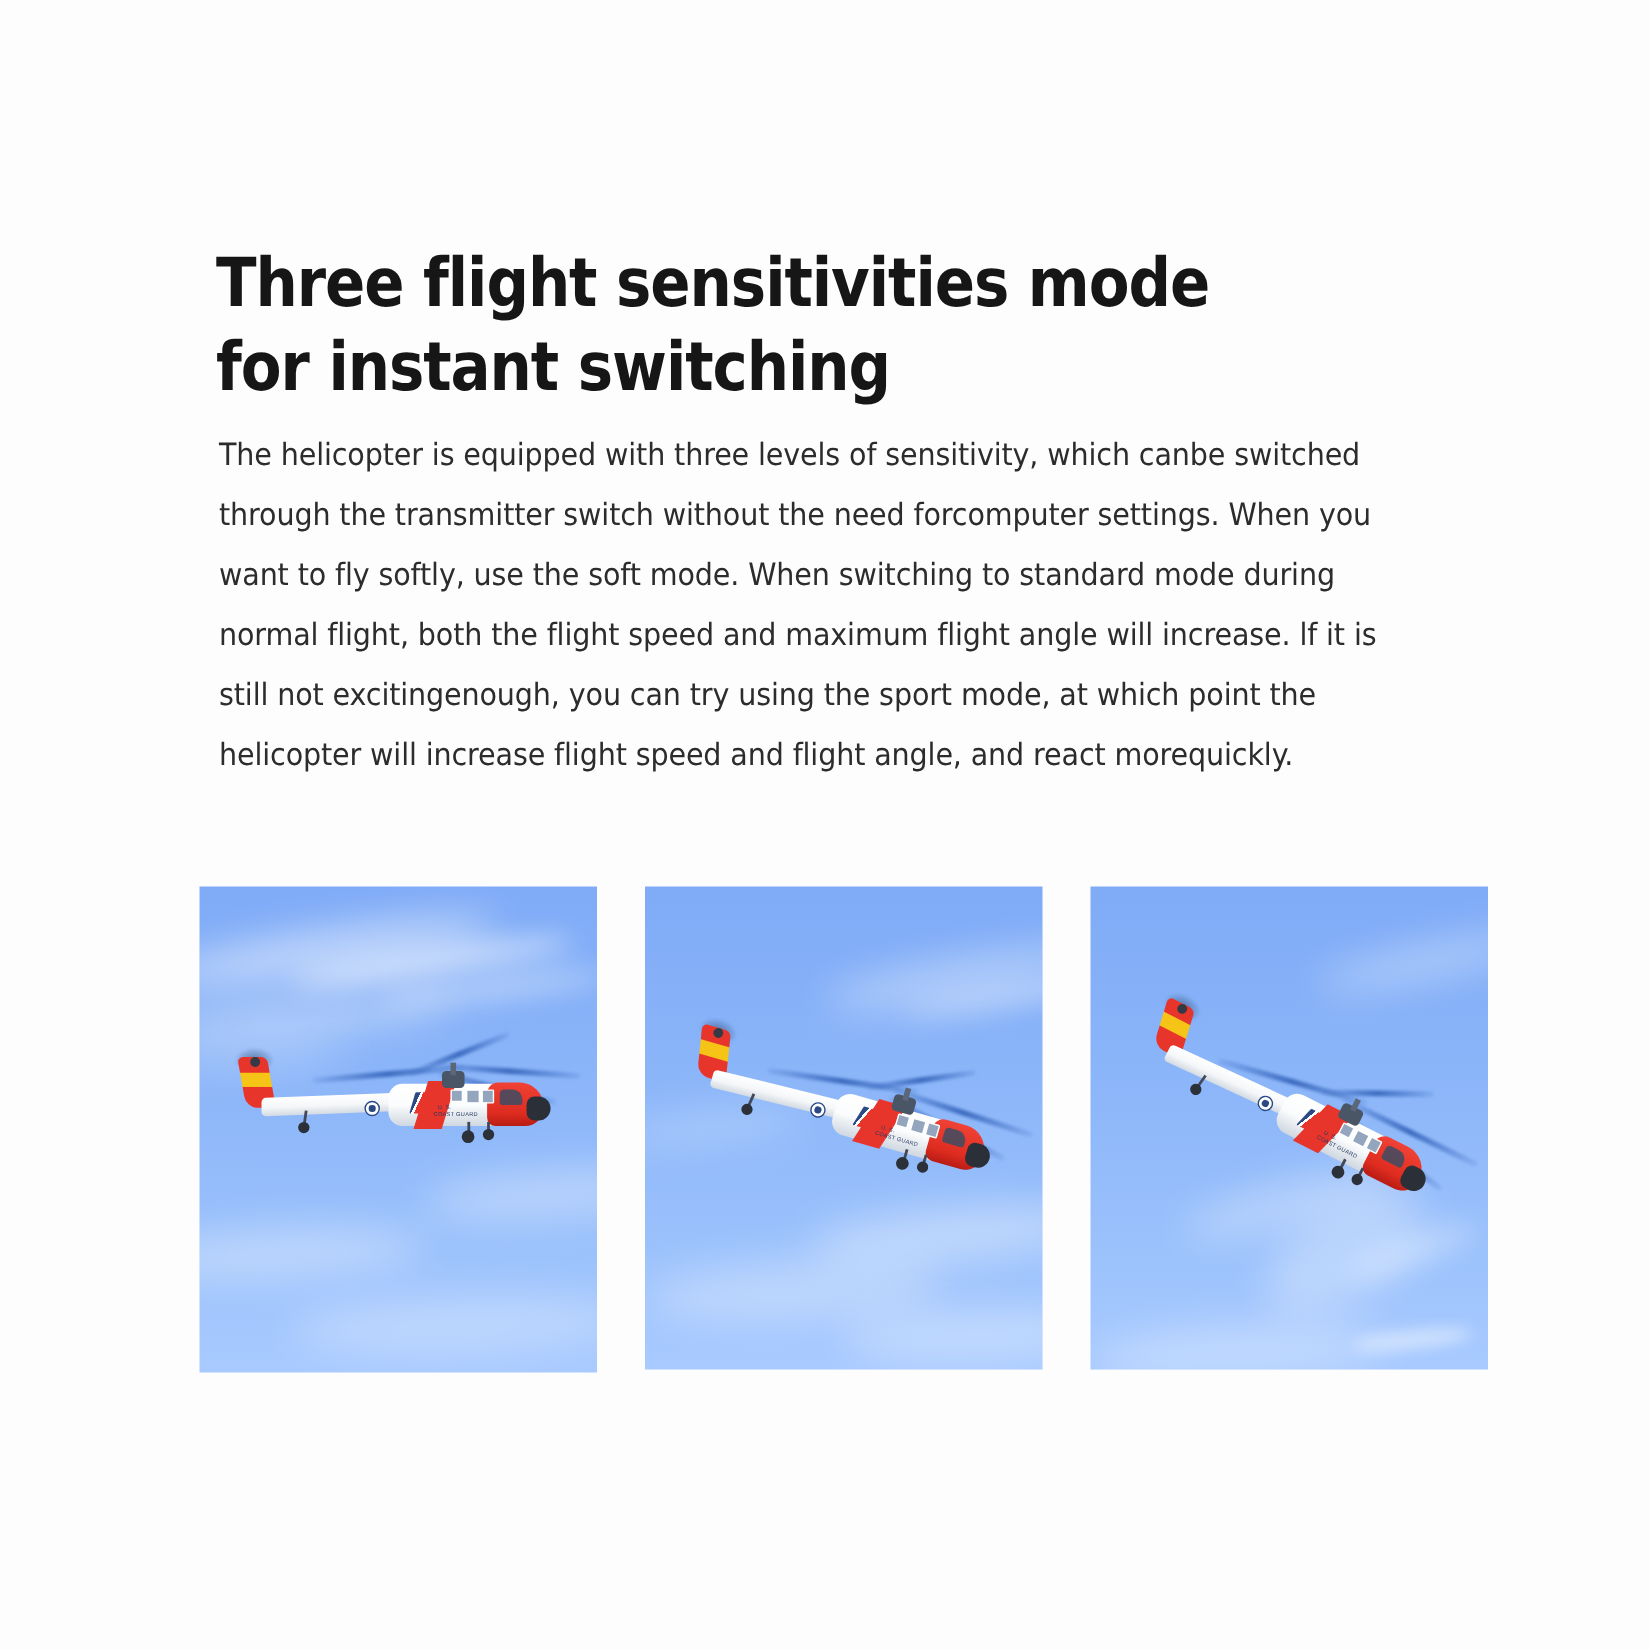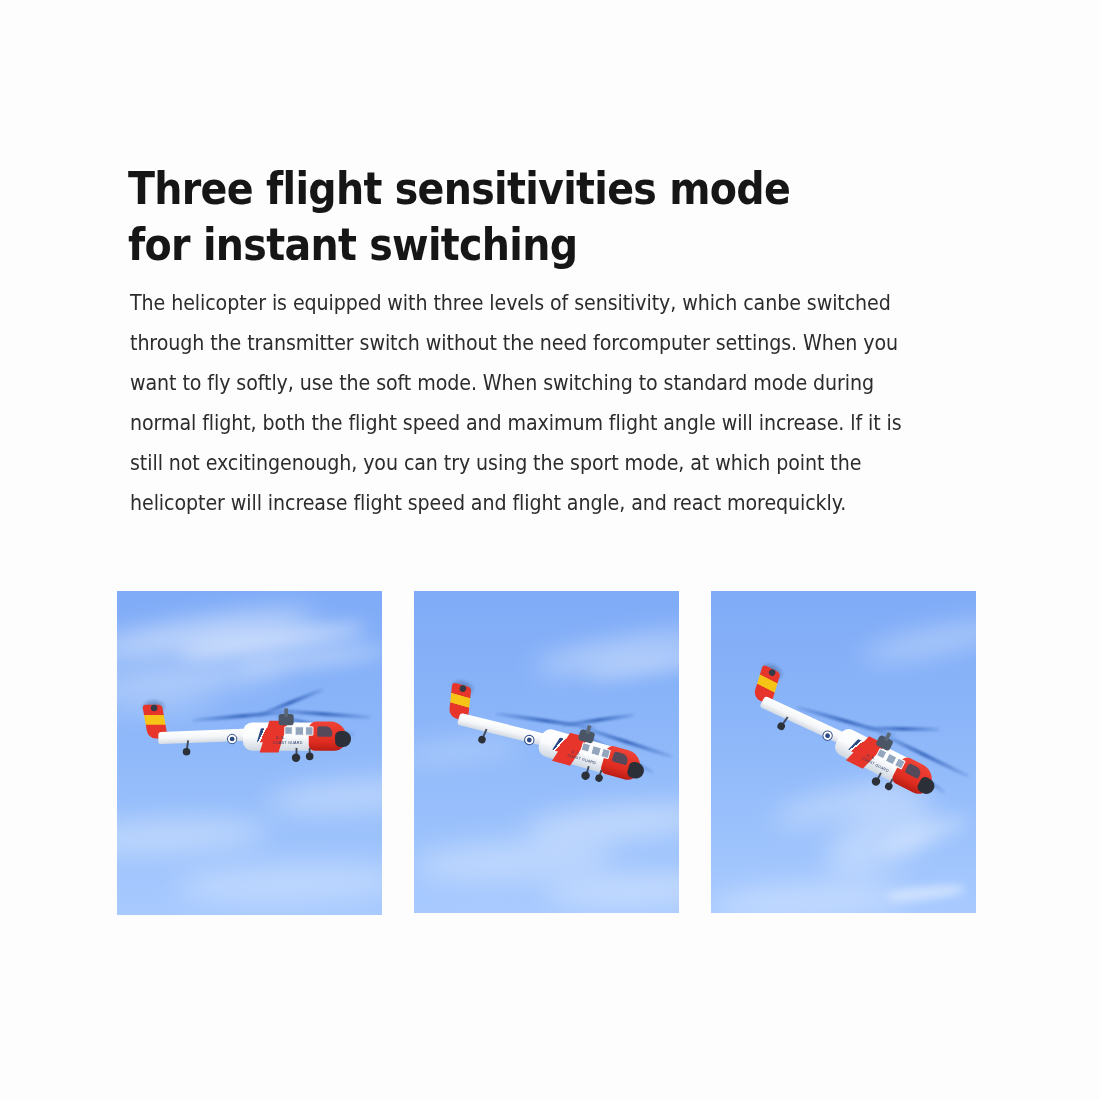--- a/index.html
+++ b/index.html
@@ -11,21 +11,21 @@
     width: 1100px;
     height: 1100px;
     background: #fdfdfd;
     font-family: "Liberation Sans", sans-serif;
     overflow: hidden;
     position: relative;
   }
 
   .page {
     position: absolute;
-    left: 0; top: 0;
+    left: 16px; top: 0;
     width: 896px;
     height: 1100px;
   }
 
   
   .heading {
     position: absolute;
     left: 128px;
     top: 131px;
     width: 830px;

